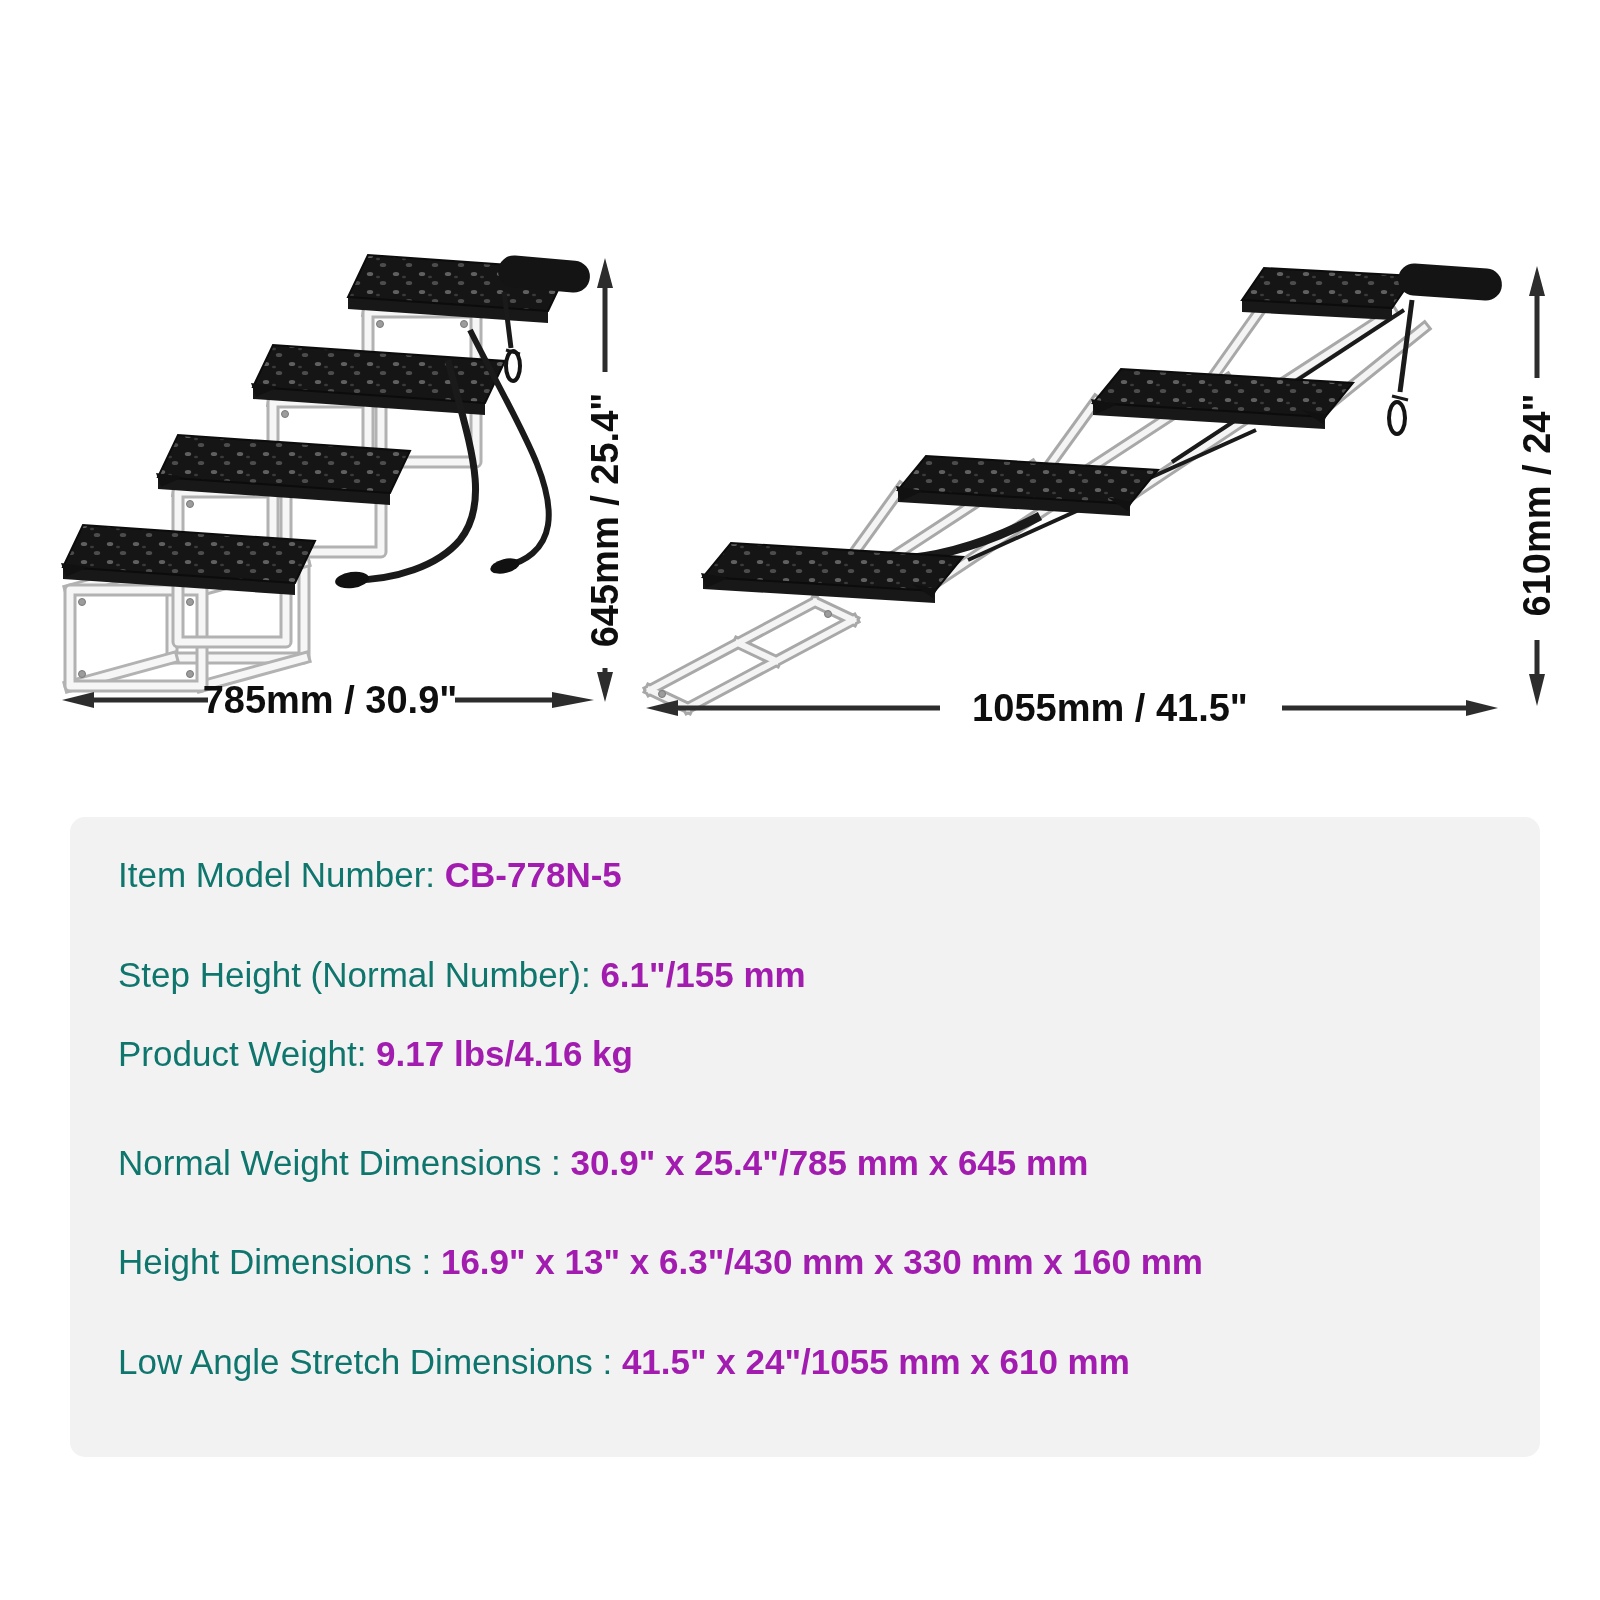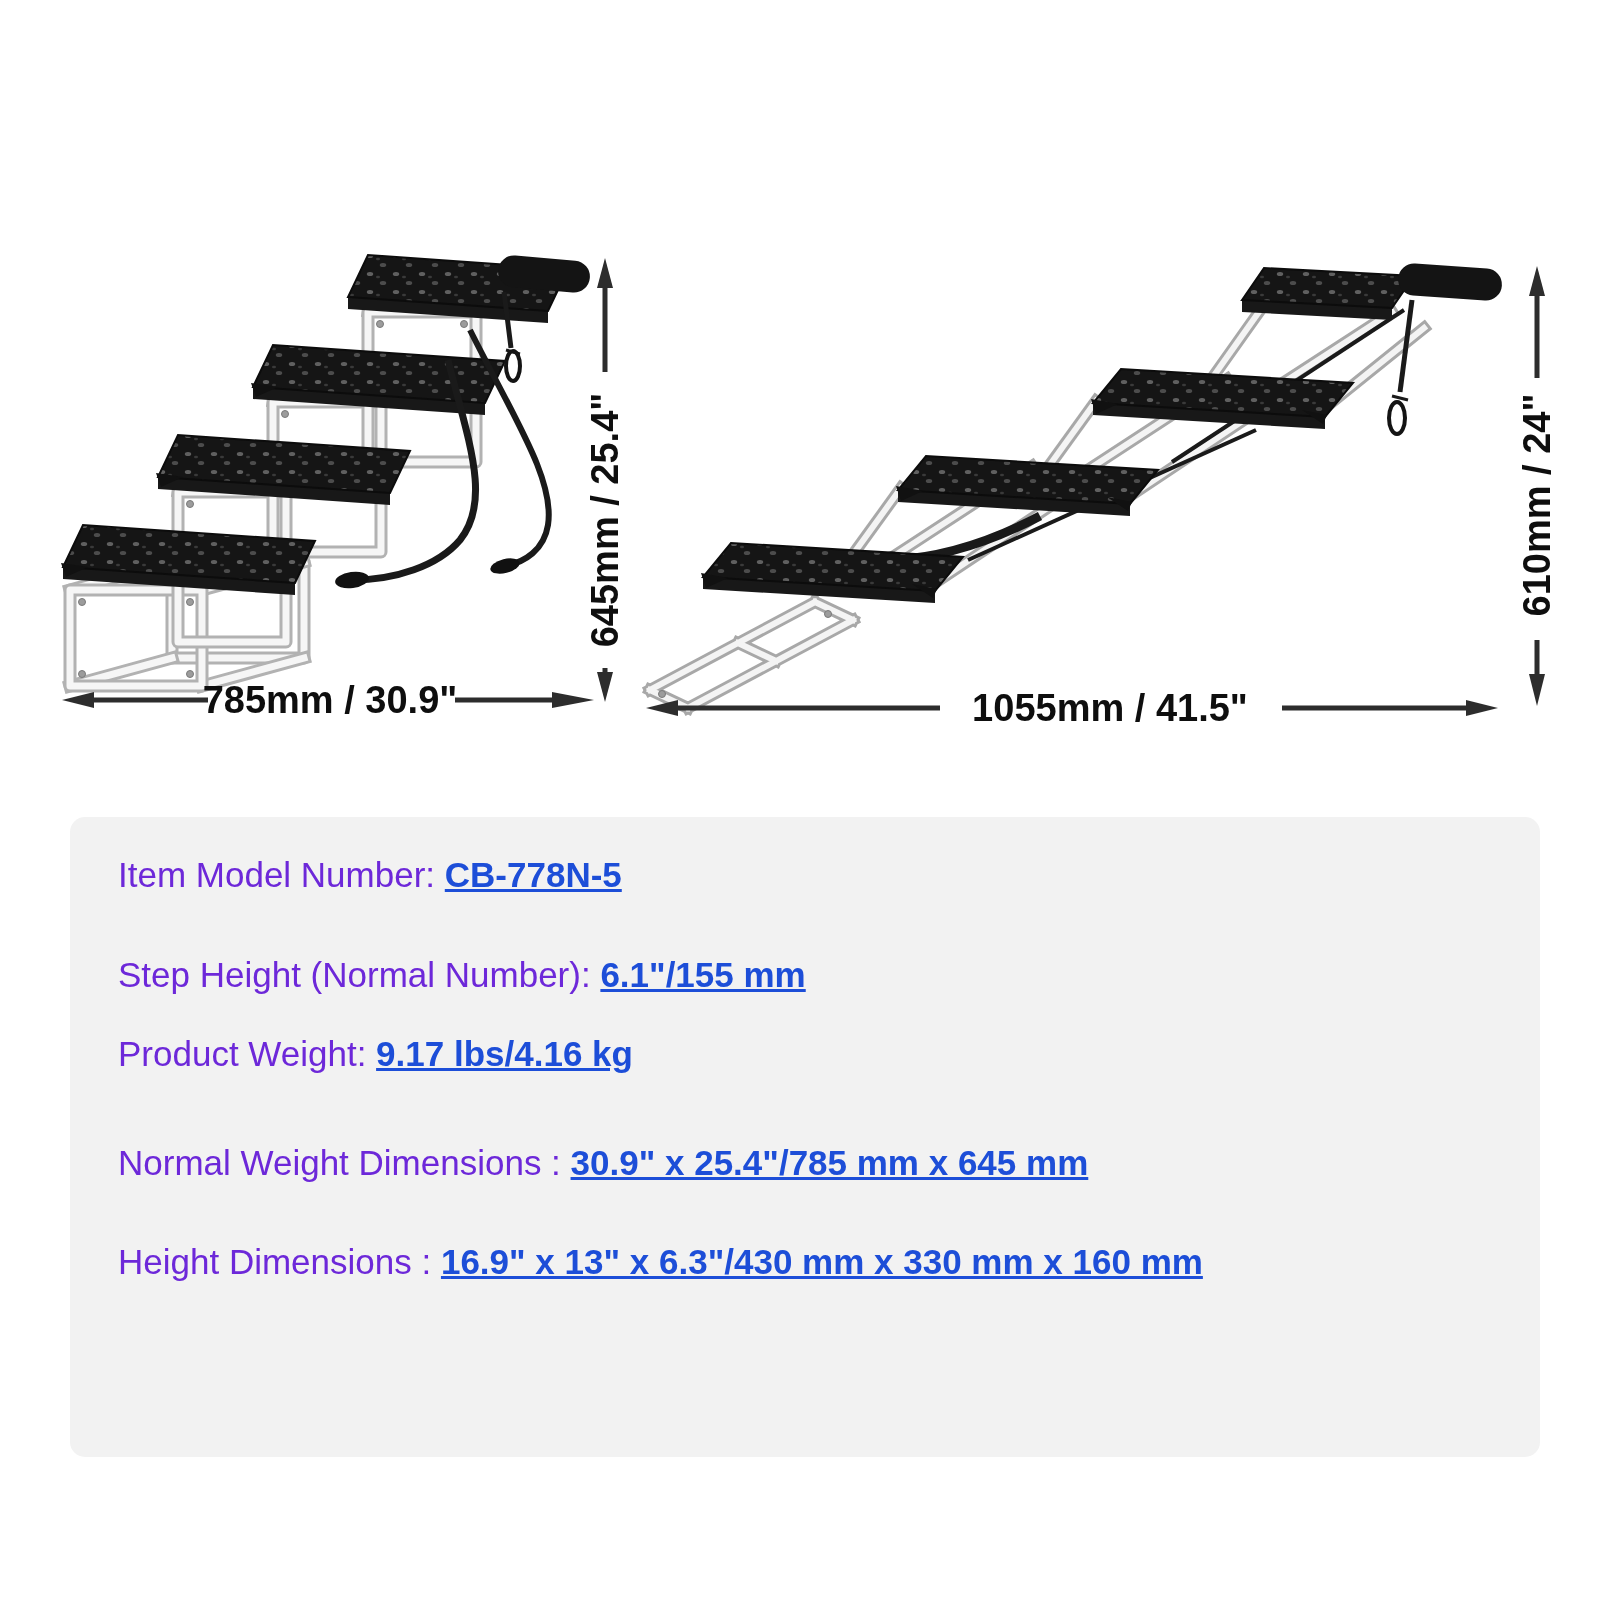--- a/index.html
+++ b/index.html
@@ -18,22 +18,22 @@
   .screw{fill:#9c9c9c;stroke:#7a7a7a;stroke-width:1;}
   .bracket{fill:#111111;}
   .dimline{stroke:#2d2d2d;stroke-width:5;}
   .dimarrow{fill:#2d2d2d;}
   .dimlabel{font-family:"Liberation Sans",sans-serif;font-weight:bold;font-size:38px;fill:#0e0e0e;}
 
   
   .spec-panel{position:absolute;left:70px;top:817px;width:1470px;height:640px;
               background:#f2f2f2;border-radius:15px;}
   .spec-row{position:absolute;left:48px;white-space:nowrap;font-size:35px;line-height:40px;}
-  .spec-row .spec-label{color:#6d28d9;}
-  .spec-row .spec-value{color:#1d4ed8;font-weight:bold;text-decoration:underline;}
+  .spec-row .spec-label{color:#0f766e;}
+  .spec-row .spec-value{color:#a21caf;font-weight:bold;}
   .spec-row:nth-child(1){top:38px;}
   .spec-row:nth-child(2){top:138px;}
   .spec-row:nth-child(3){top:217px;}
   .spec-row:nth-child(4){top:326px;}
   .spec-row:nth-child(5){top:425px;}
   .spec-row:nth-child(6){top:525px;}
 </style>
 </head>
 <body>
 
@@ -218,15 +218,18 @@
   </div>
   <div class="spec-row">
     <span class="spec-label">Product Weight: </span><span class="spec-value">9.17 lbs/4.16 kg</span>
   </div>
   <div class="spec-row">
     <span class="spec-label">Normal Weight Dimensions : </span><span class="spec-value">30.9" x 25.4"/785 mm x 645 mm</span>
   </div>
   <div class="spec-row">
     <span class="spec-label">Height Dimensions : </span><span class="spec-value">16.9" x 13" x 6.3"/430 mm x 330 mm x 160 mm</span>
   </div>
+  <div class="spec-row">
+    <span class="spec-label">Low Angle Stretch Dimensions : </span><span class="spec-value">41.5" x 24"/1055 mm x 610 mm</span>
+  </div>
 </div>
 
 </div>
 
 </body></html>

